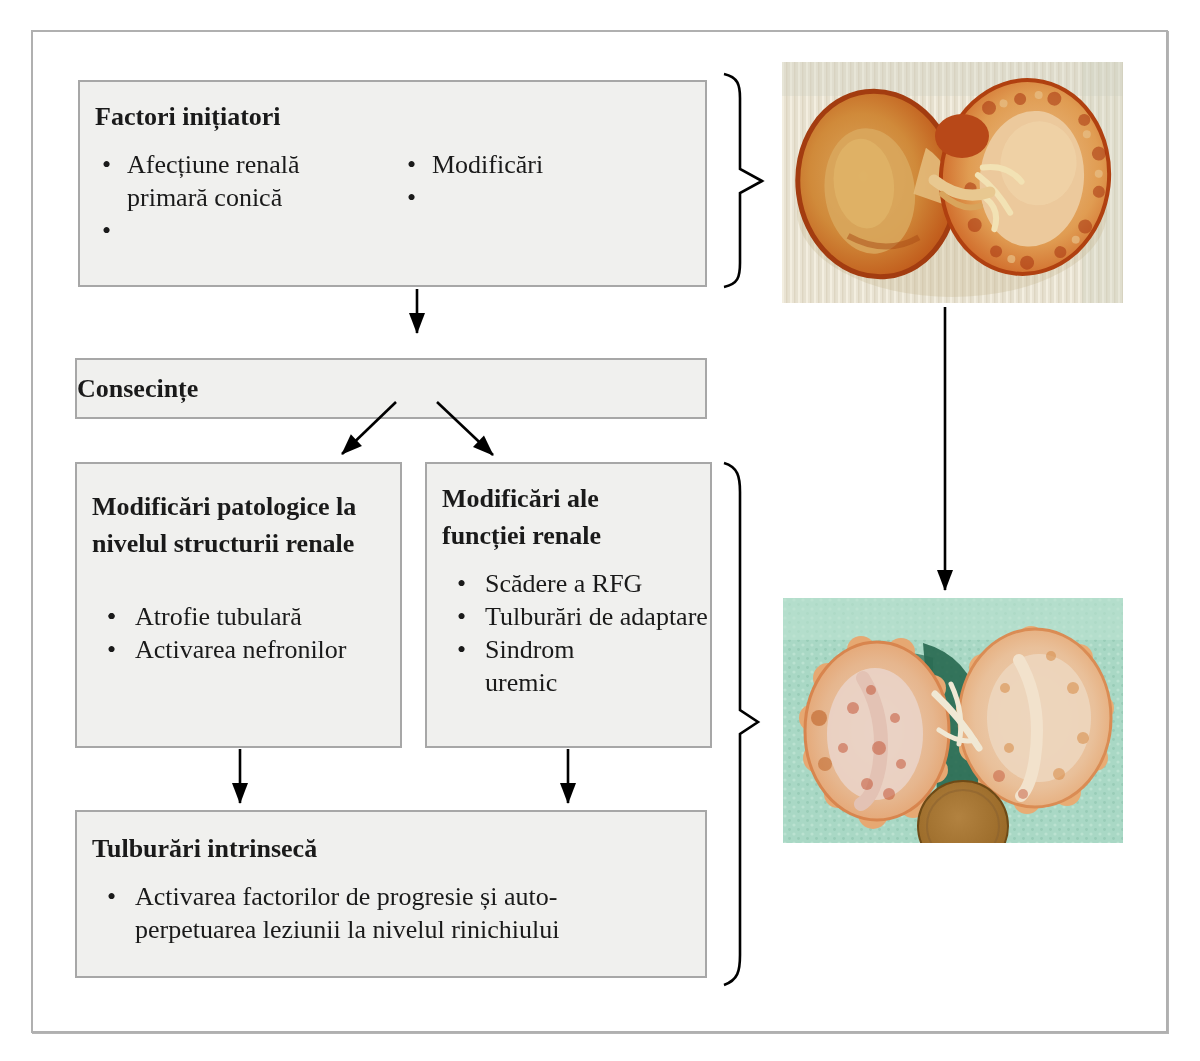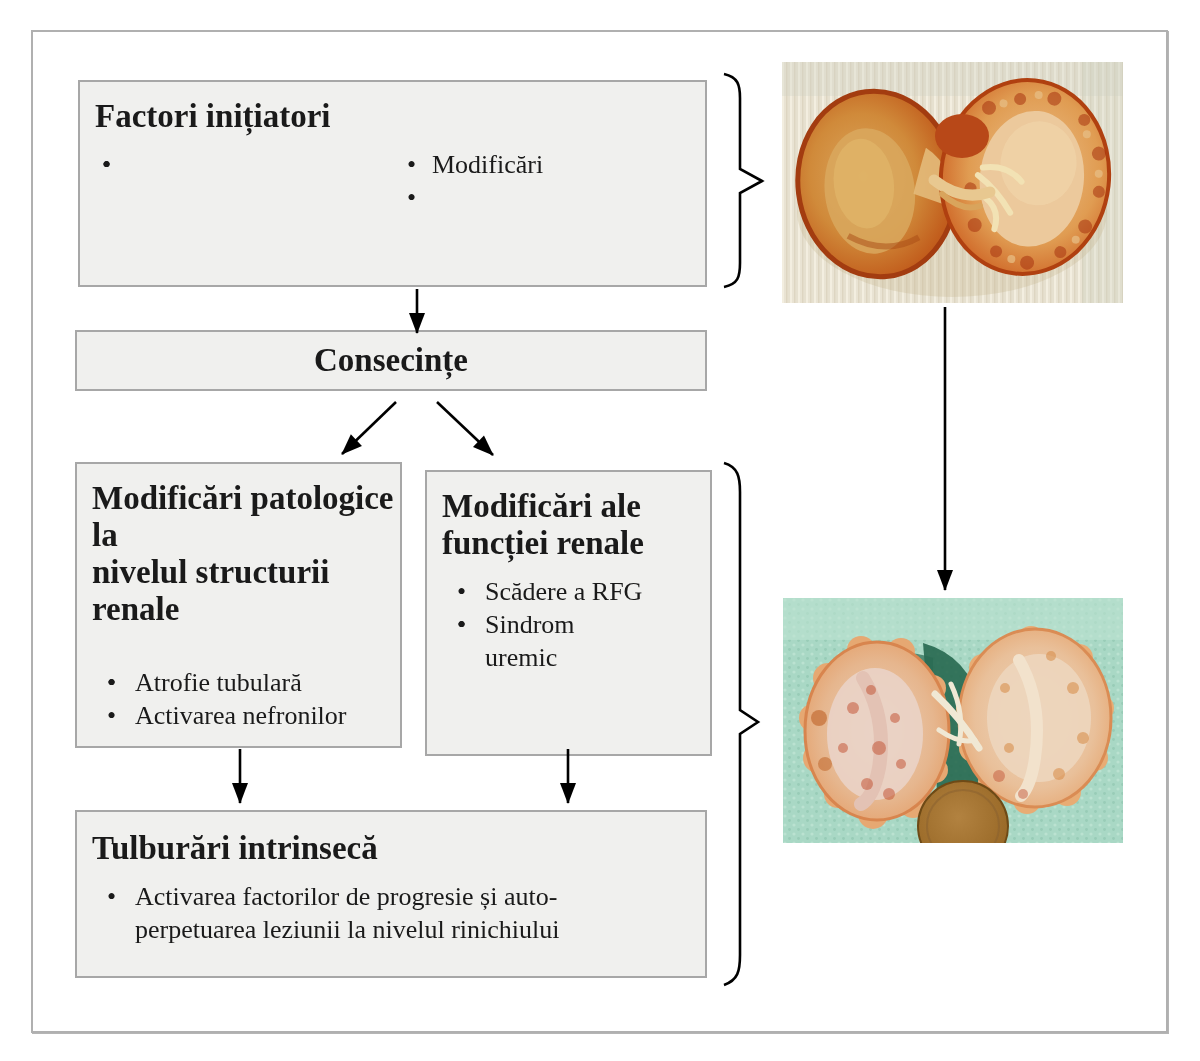--- a/index.html
+++ b/index.html
@@ -12,27 +12,27 @@
     position:absolute;left:31px;top:30px;width:1137px;height:1003px;
     border:2px solid #b0b0b0;box-sizing:border-box;
     box-shadow:1px 1px 0 rgba(90,90,90,.45);
     background:#ffffff;
   }
   .box{
     position:absolute;background:#f0f0ee;border:2px solid #a7a7a7;
     box-sizing:border-box;font-size:26px;line-height:33px;
   }
   .box-initiators{left:78px;top:80px;width:629px;height:207px;padding-top:16px;}
-  .box-consequences{left:75px;top:330px;width:632px;height:61px;text-align:center;}
+  .box-consequences{left:75px;top:358px;width:632px;height:61px;}
   .box-consequences .box-title{line-height:57px;margin:0;}
-  .box-structural{left:75px;top:462px;width:327px;height:286px;padding-top:16px;}
-  .box-functional{left:425px;top:462px;width:287px;height:286px;padding-top:16px;margin-top:8px;}
+  .box-structural{left:75px;top:462px;width:327px;height:286px;padding-top:24px;}
+  .box-functional{left:425px;top:462px;width:287px;height:286px;padding-top:16px;}
   .box-evolution{left:75px;top:810px;width:632px;height:168px;padding-top:18px;}
   .box-title{
-    font-weight:700;font-size:33px;line-height:37px;margin:0 0 13px 15px;
+    font-weight:700;font-size:26px;line-height:37px;margin:0 0 13px 15px;
     white-space:pre-line;
   }
   ul.bullets{list-style:none;margin:0;padding:0;}
   ul.bullets li{position:relative;padding-left:58px;margin:0;}
   ul.bullets li .marker{position:absolute;left:30px;top:0;}
   .box-initiators .cols{display:flex;}
   .box-initiators ul.col1{width:327px;}
   .box-initiators ul.col1 li{padding-left:47px;}
   .box-initiators ul.col1 li .marker{left:22px;}
   .box-initiators ul.col2{flex:1;}
@@ -49,21 +49,22 @@
 </head>
 <body>
 
 <div class="page">
   <div class="frame"></div>
 
   <div class="box box-initiators">
     <div class="box-title">Factori inițiatori</div>
     <div class="cols">
       <ul class="bullets col1">
-        <li><span class="marker">•</span></li>
+        <li><span class="marker">•</span><span class="pre">Afecțiune renală
+primară conică</span></li>
         <li><span class="marker">•</span></li>
       </ul>
       <ul class="bullets col2">
         <li><span class="marker">•</span><span class="pre">Modificări</span></li>
         <li><span class="marker">•</span></li>
       </ul>
     </div>
   </div>
 
   <div class="box box-consequences">
@@ -78,21 +79,21 @@
       <li class="gap-before"><span class="marker">•</span><span class="pre">Atrofie tubulară</span></li>
       <li><span class="marker">•</span><span class="pre">Activarea nefronilor</span></li>
     </ul>
   </div>
 
   <div class="box box-functional">
     <div class="box-title">Modificări ale
 funcției renale</div>
     <ul class="bullets">
       <li><span class="marker">•</span><span class="nowrap">Scădere a RFG</span></li>
-      <li><span class="marker">•</span></li>
+      <li><span class="marker">•</span><span class="nowrap">Tulburări de adaptare</span></li>
       <li><span class="marker">•</span><span class="pre">Sindrom
 uremic</span></li>
     </ul>
   </div>
 
   <div class="box box-evolution">
     <div class="box-title">Tulburări intrinsecă</div>
     <ul class="bullets">
       <li><span class="marker">•</span><span class="pre">Activarea factorilor de progresie și auto-
 perpetuarea leziunii la nivelul rinichiului</span></li>

